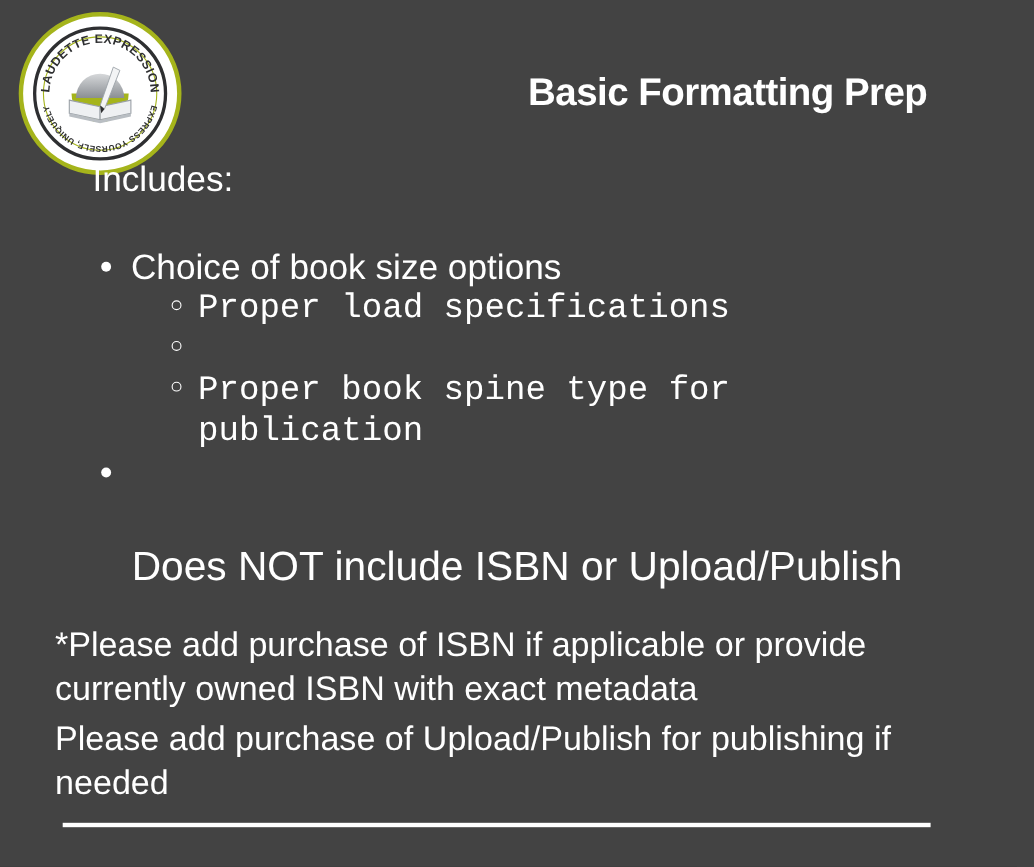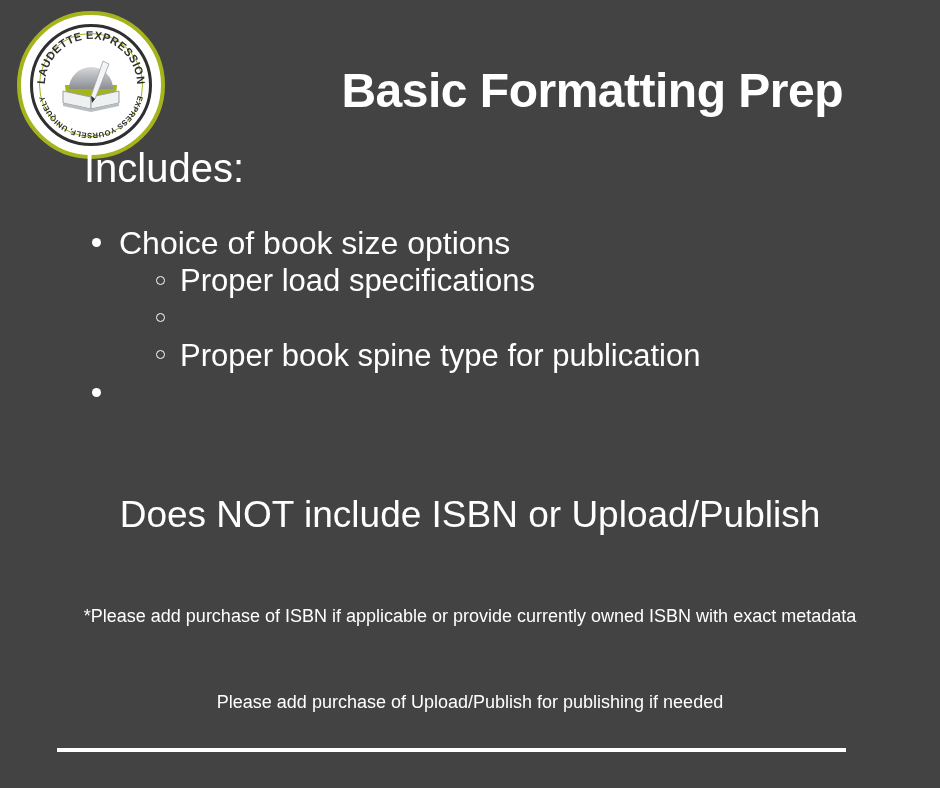--- a/index.html
+++ b/index.html
@@ -71,52 +71,52 @@
 
   
   .title {
     position: absolute;
     left: 180px;
     top: 66px;
     width: 720px;
     text-align: right;
     padding-right: 57px;
     box-sizing: border-box;
-    font-size: 48px;
+    font-size: 35px;
     font-weight: bold;
     line-height: 1.05;
     letter-spacing: -0.5px;
   }
 
   
   .includes {
     position: absolute;
     left: 84px;
     top: 145px;
-    font-size: 40px;
+    font-size: 32px;
     font-weight: normal;
     line-height: 1.15;
   }
 
   
   .list {
     position: absolute;
     left: 84px;
     top: 224px;
     width: 800px;
   }
   .li {
     display: flex;
     align-items: baseline;
     font-size: 32px;
     line-height: 1.20;
     font-weight: normal;
   }
   .li.lvl1 { padding-left: 8px; }
-  .li.lvl2 { padding-left: 72px; font-size: 31px; }
+  .li.lvl2 { padding-left: 72px; font-size: 31px; font-family: Liberation Mono, monospace; }
 
   .marker {
     flex: 0 0 auto;
     display: inline-block;
     width: 27px;
     text-align: left;
   }
   .marker .dot {
     display: inline-block;
     width: 9px;
@@ -146,25 +146,23 @@
     font-size: 37px;
     line-height: 1.22;
     font-weight: normal;
   }
 
   
   .note {
     position: absolute;
     left: 50px;
     width: 840px;
-    text-align: center;
-    font-size: 18px;
+    font-size: 31px;
     line-height: 1.28;
     font-weight: normal;
-    margin-top: 39px;
   }
   .note-1 { top: 566px; }
   .note-2 { top: 652px; }
 
   
   .rule {
     position: absolute;
     left: 57px;
     top: 748px;
     width: 789px;

